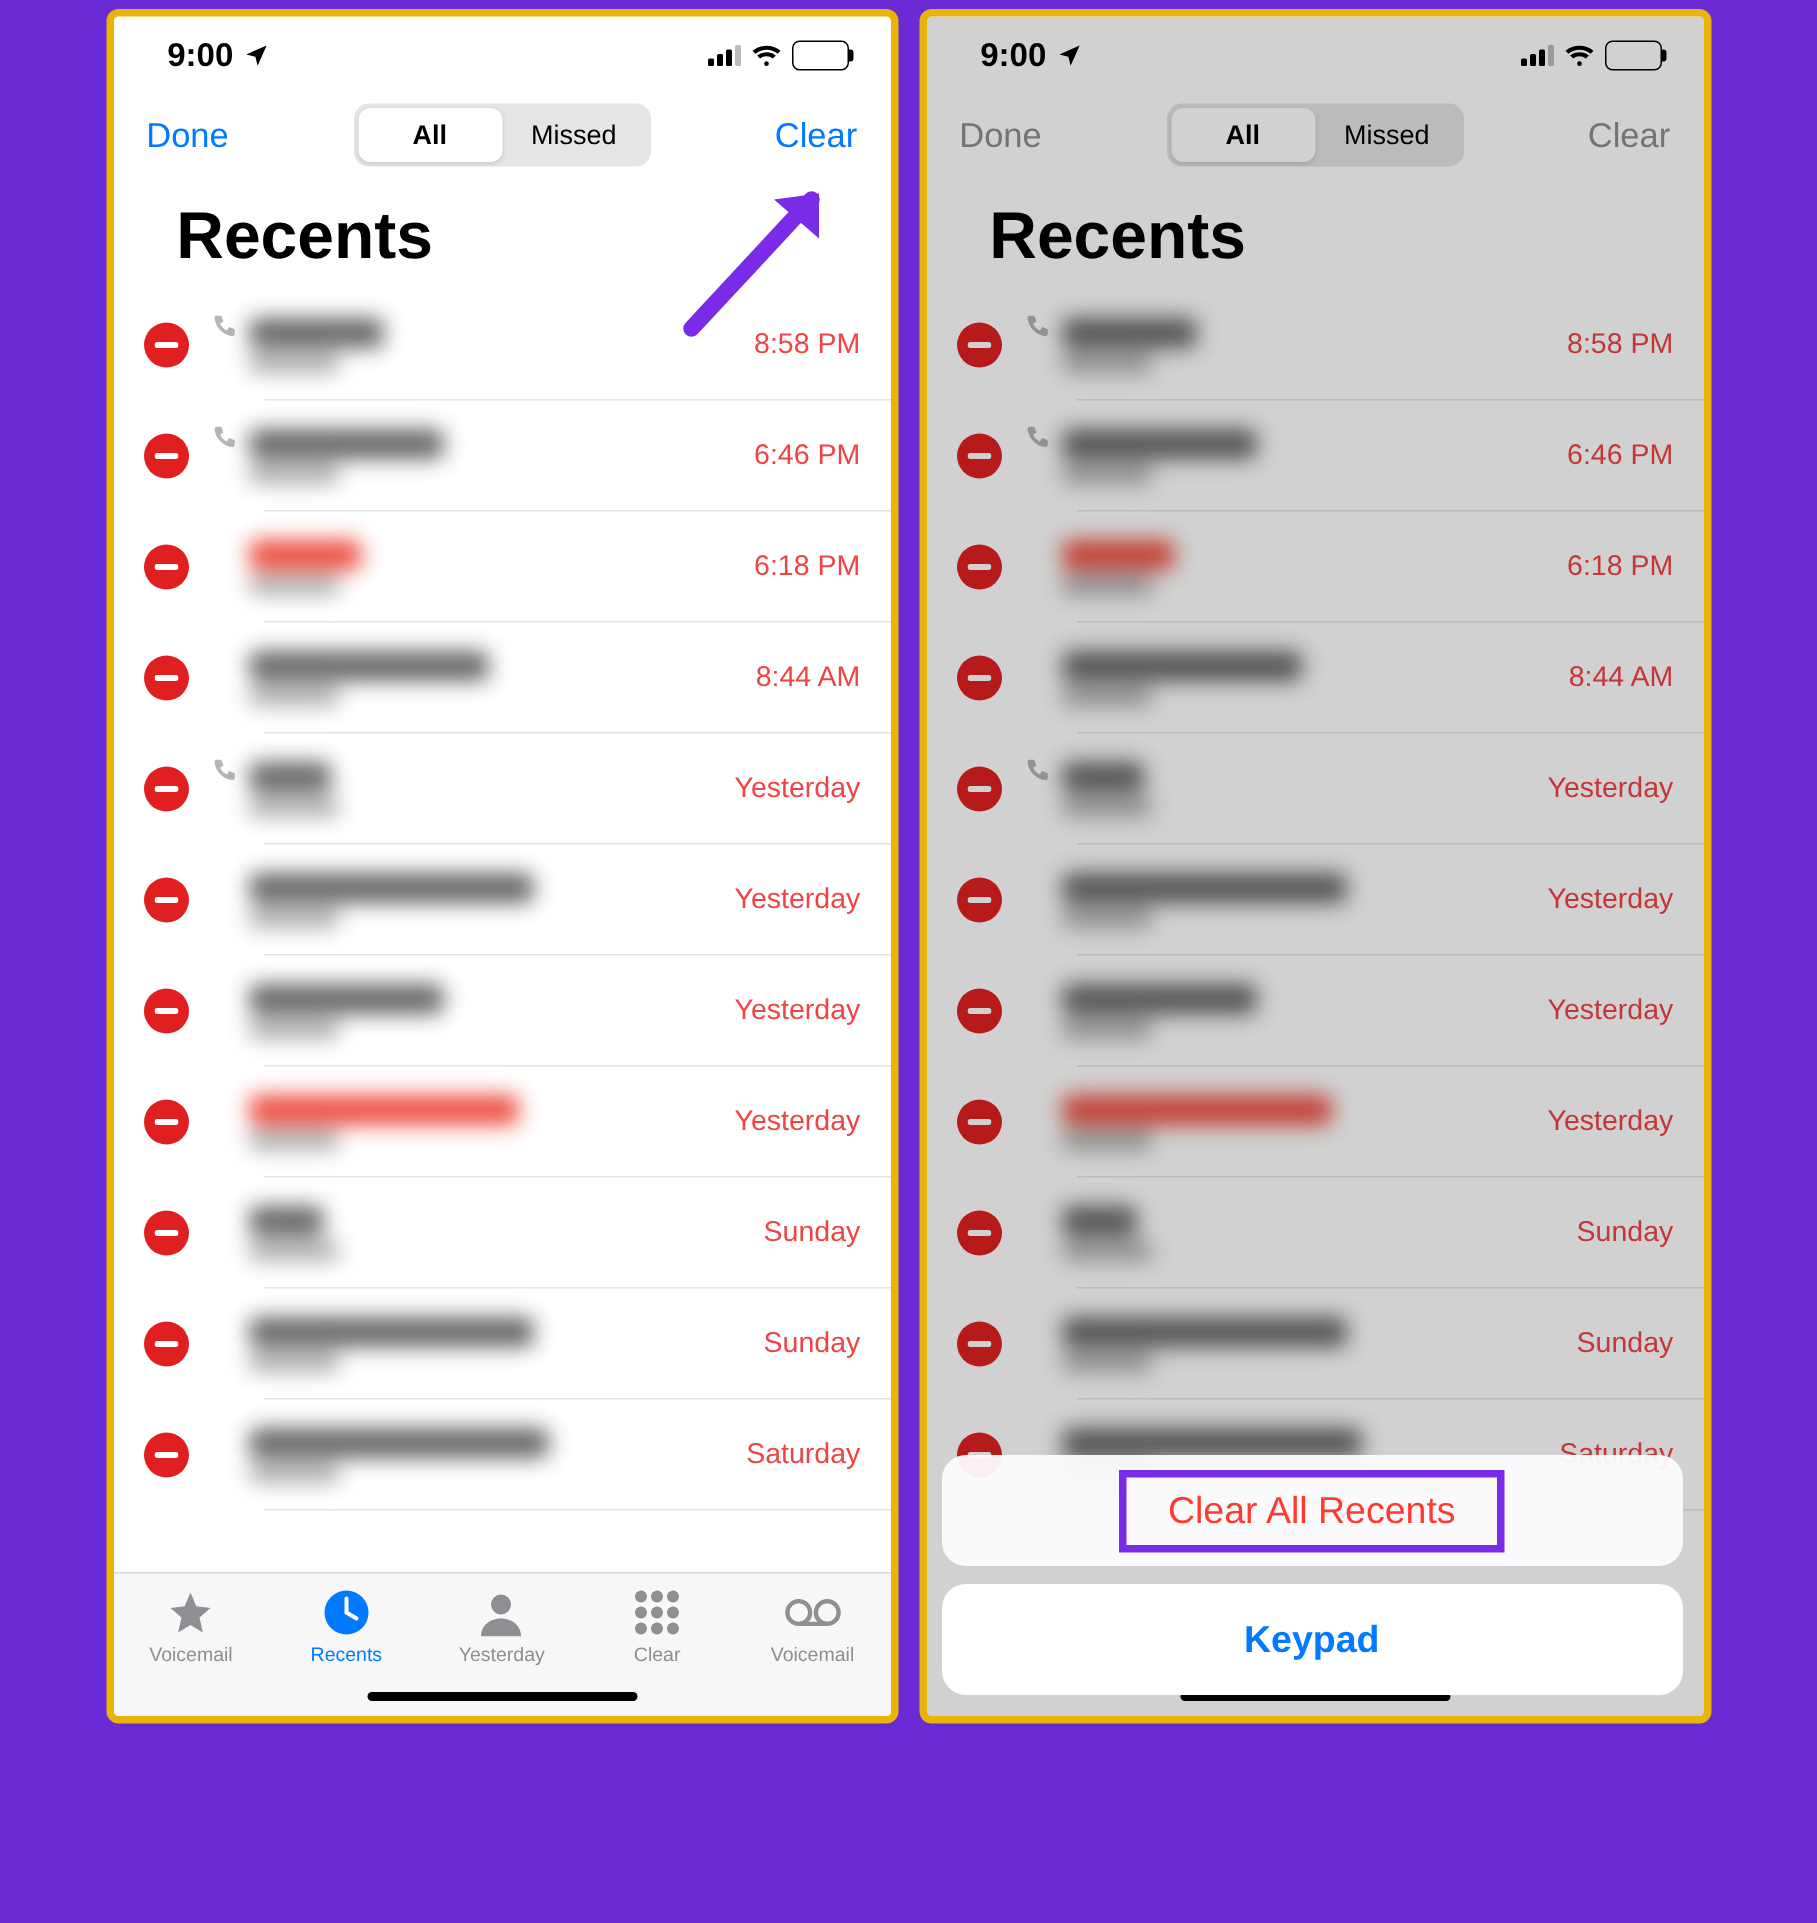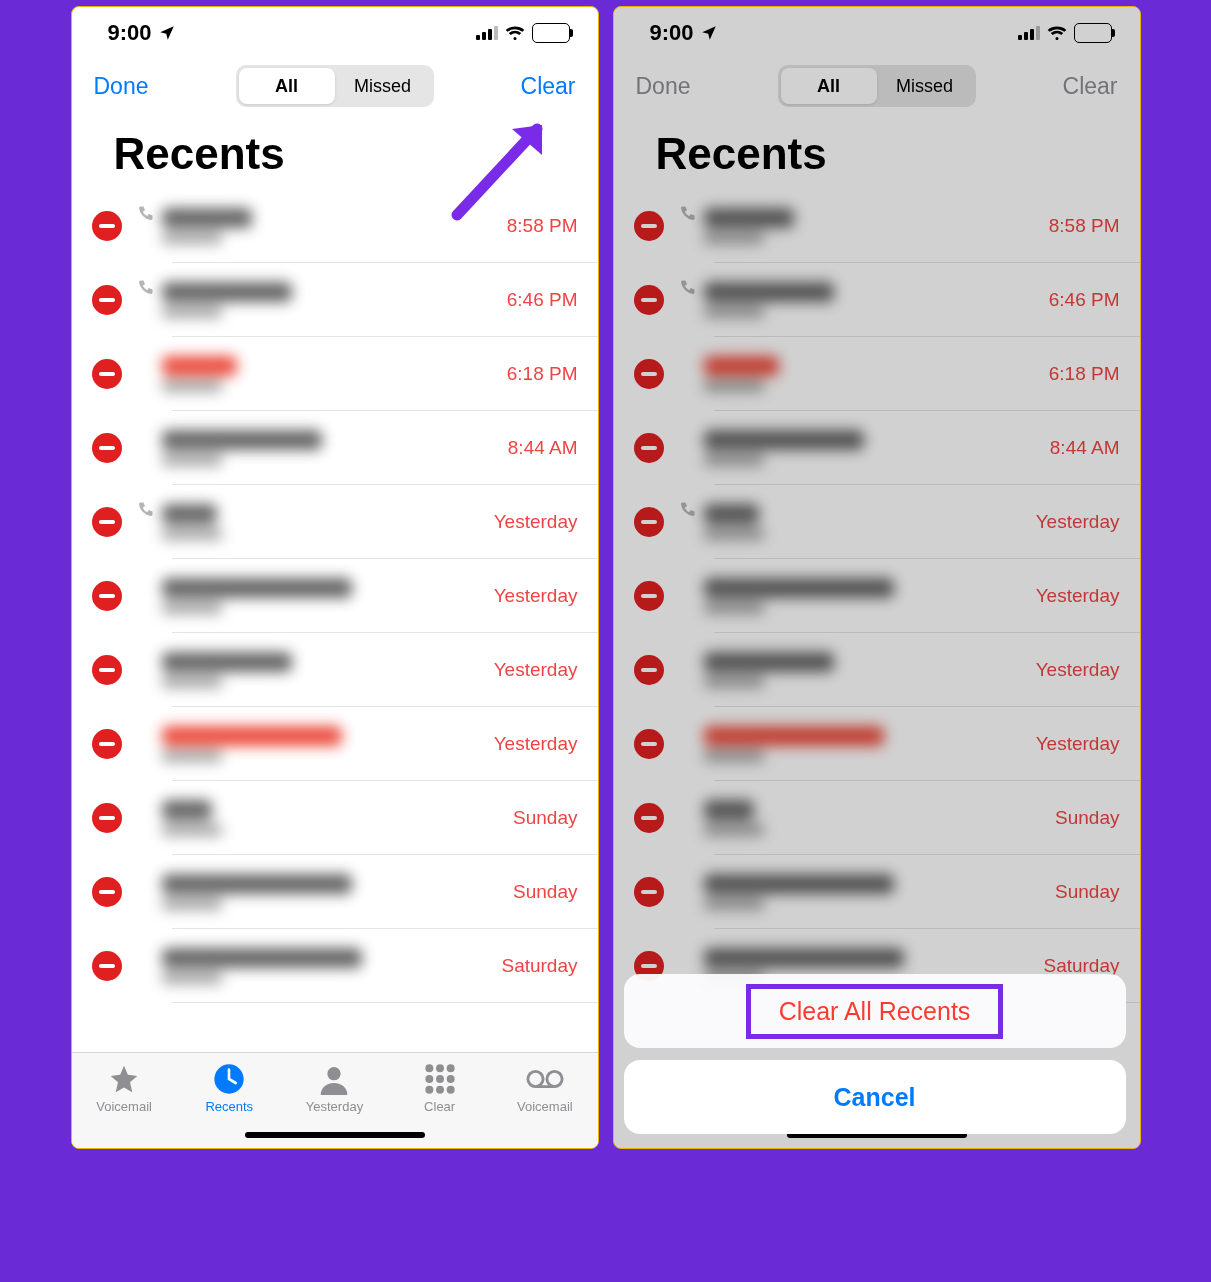--- a/index.html
+++ b/index.html
@@ -10,21 +10,21 @@
   gap: 14px;
   padding: 6px;
   width: 1211px;
   height: 1282px;
   align-items: flex-start;
   justify-content: center;
 }
 .phone {
   width: 528px;
   height: 1143px;
-  border: 1px solid #eab308;
+  border: 5px solid #eab308;
   border-radius: 8px;
   background: #fff;
   position: relative;
   overflow: hidden;
   display: flex;
   flex-direction: column;
 }
 .phone.dim::before {
   content: "";
   position: absolute;
@@ -649,17 +649,17 @@
         </div>
         <div class="time">Saturday</div>
         <div class="divider"></div>
       </div>
     </div>
 
   <div class="actionsheet">
     <div class="sheet-card">
       <span class="highlight-box sheet-destructive">Clear All Recents</span>
     </div>
-    <div class="sheet-card sheet-cancel">Cancel</div>
+    <div class="sheet-card sheet-cancel">Keypad</div>
   </div>
 
   <div class="homeind"></div>
 </div>
 
 </body></html>

